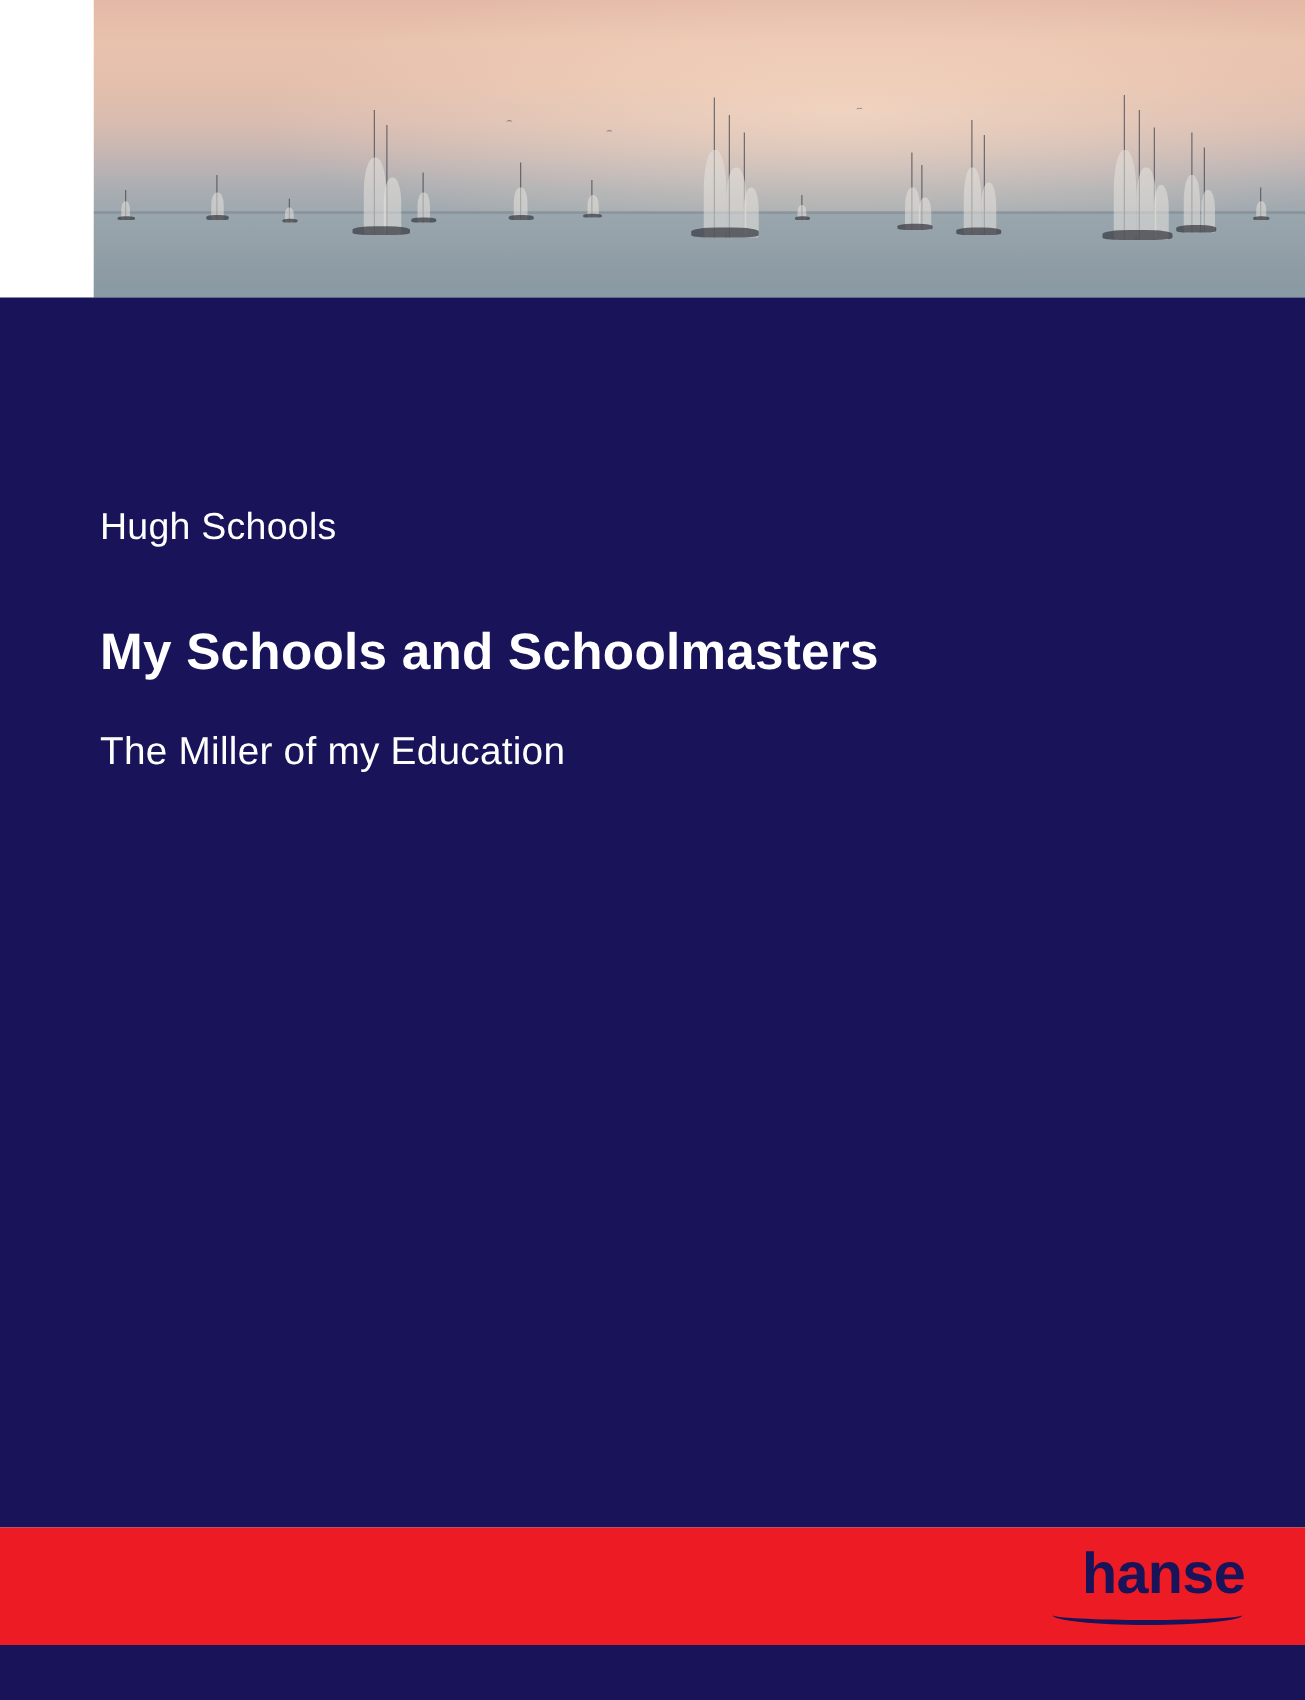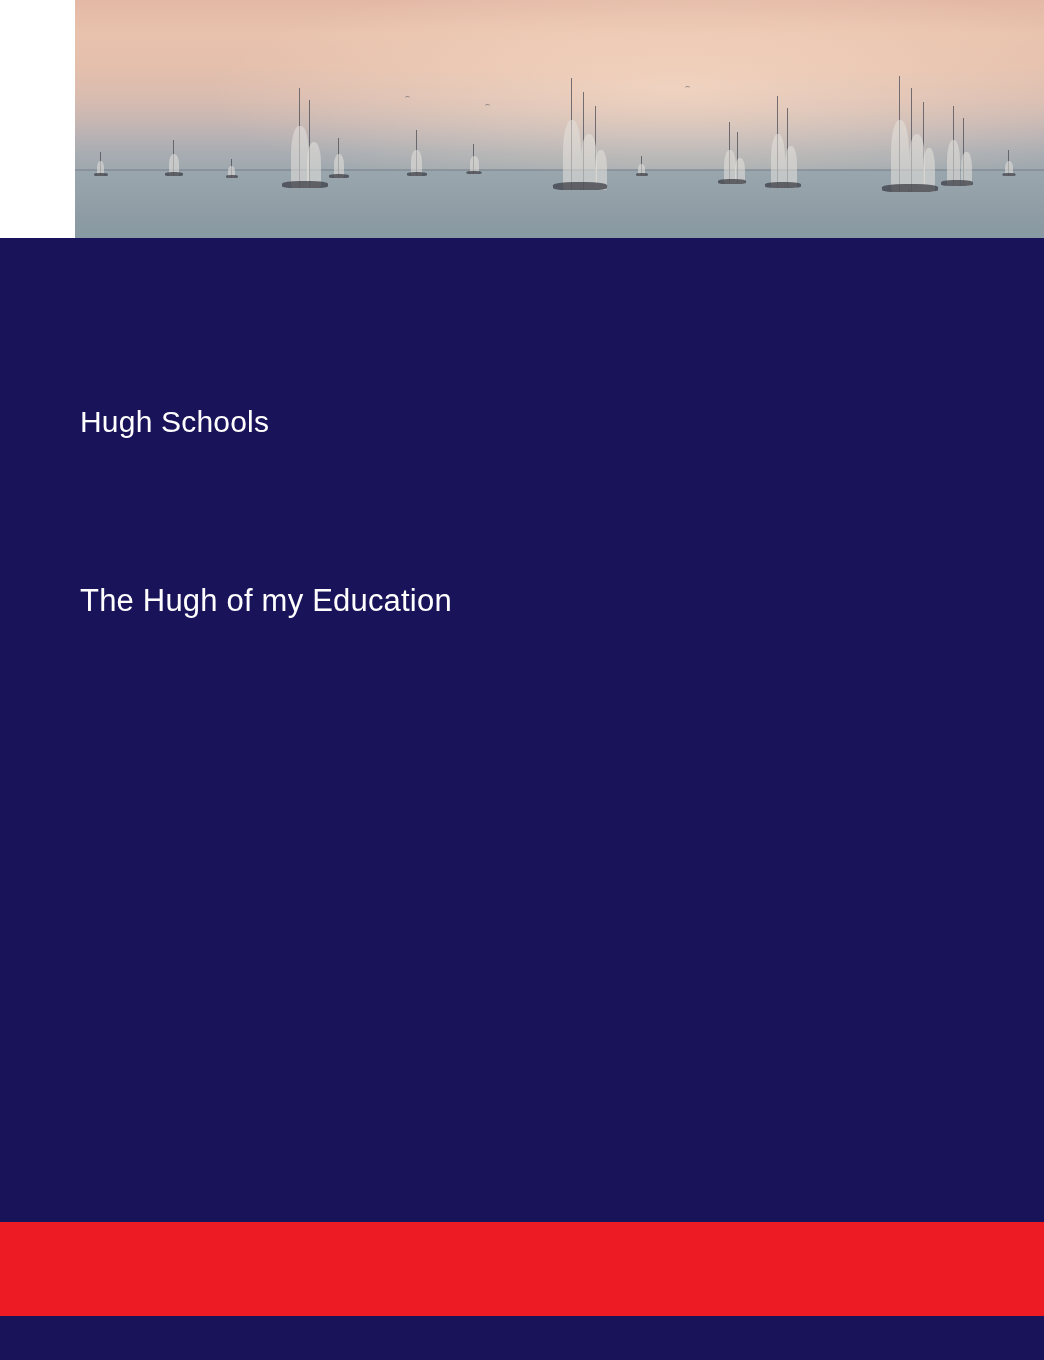--- a/index.html
+++ b/index.html
@@ -286,20 +286,25 @@
 
     <div class="ship" style="left:926px; bottom:62px; width:16px; height:30px;">
       <div class="mast" style="left:7px; height:26px;"></div>
       <div class="sail" style="left:4px; width:8px; height:15px;"></div>
       <div class="hull" style="bottom:0; width:13px; height:3px;"></div>
     </div>
   </div>
 
   <div class="navy">
     <div class="author">Hugh Schools</div>
-    <div class="subtitle">The Hugh of my Education</div>
+    <div class="title">My Schools and Schoolmasters</div>
+    <div class="subtitle">The Miller of my Education</div>
   </div>
 
   <div class="red-band"></div>
   <div class="navy-strip"></div>
 
+  <div class="logo">
+    <div class="word">hanse</div>
+    <div class="swoosh"></div>
+  </div>
 
 </div>
 
 </body></html>

